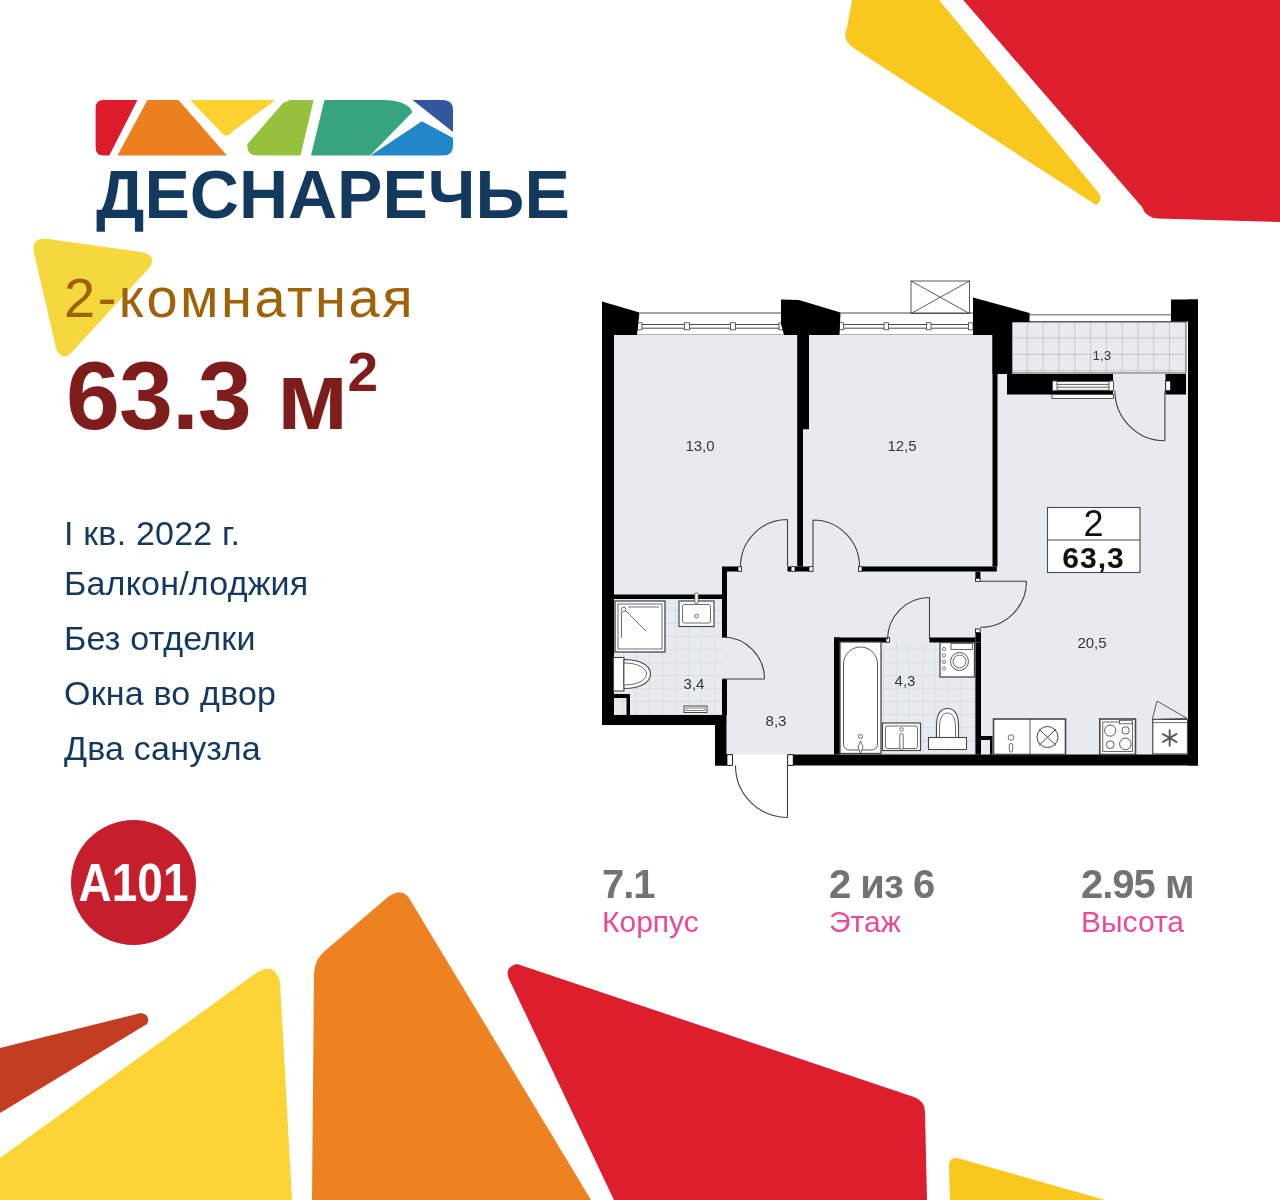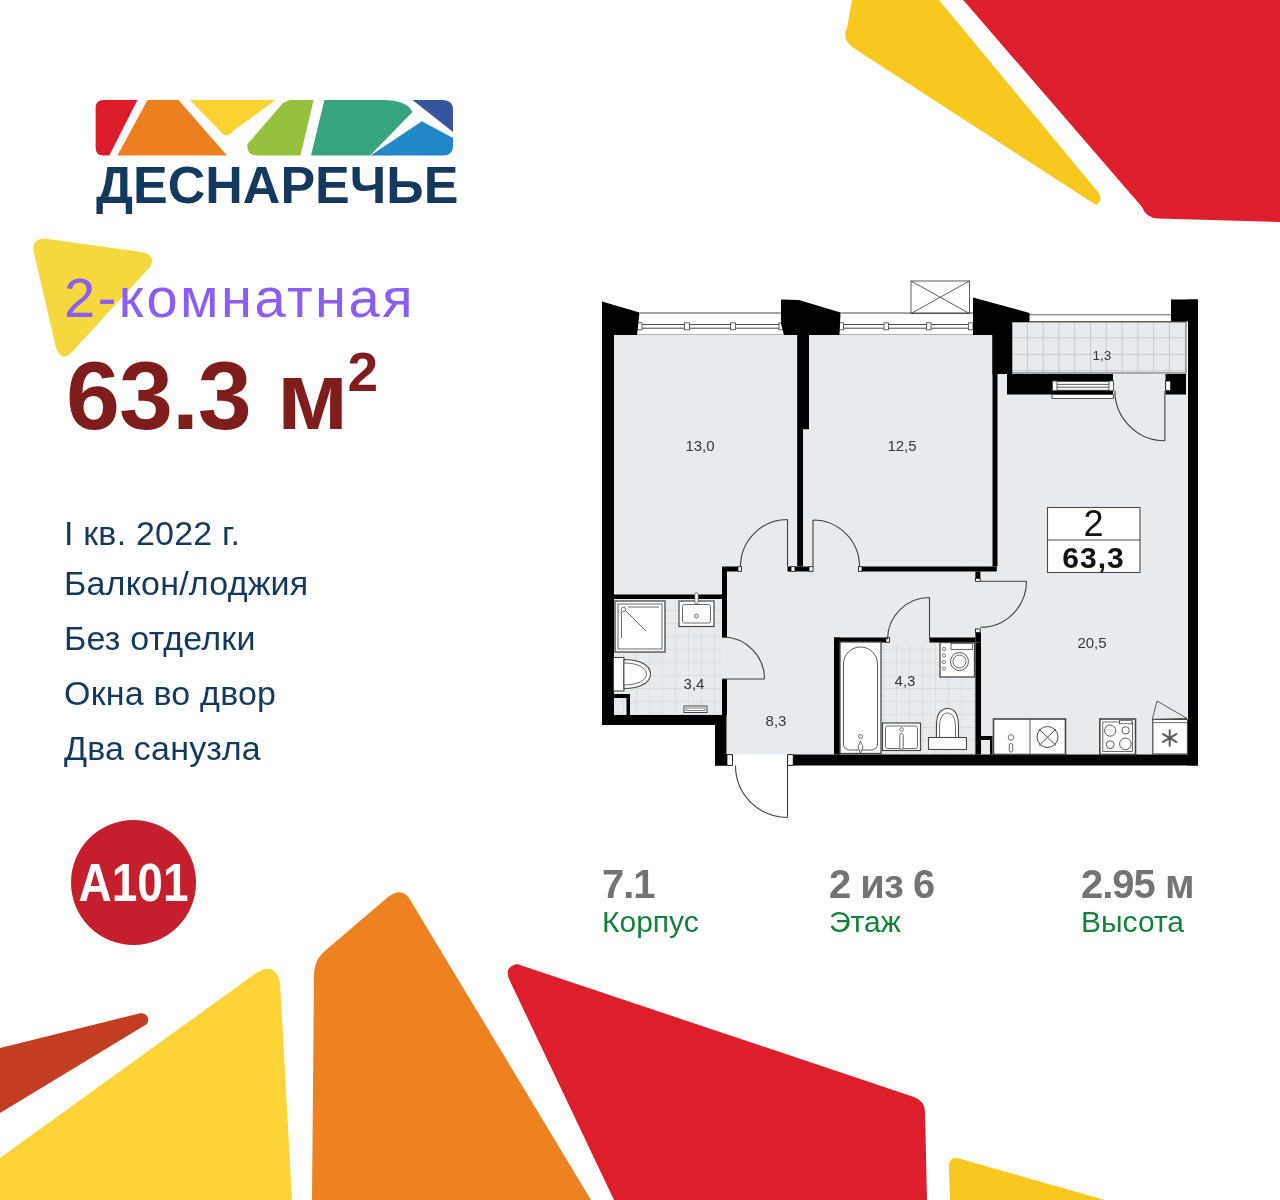--- a/index.html
+++ b/index.html
@@ -1,23 +1,23 @@
 <!DOCTYPE html>
 <html><head>
 <meta charset="utf-8">
 <style>
 html,body{margin:0;padding:0;background:#fff}
 .page{position:relative;width:1280px;height:1200px;background:#fff;overflow:hidden;font-family:"Liberation Sans",sans-serif}
 .abs{position:absolute}
 .navy{color:#14395f}
-h1.title{margin:0;font-size:56px;font-weight:400;letter-spacing:2.5px;color:#8b5cf6}
+h1.title{margin:0;font-size:56px;font-weight:400;letter-spacing:2.5px;color:#a16207}
 .area{font-size:97px;font-weight:bold;color:#7f1d1d;letter-spacing:-1px}
 .feat{font-size:34px;color:#14395f;letter-spacing:0.2px}
 .bignum{font-size:40px;font-weight:bold;color:#737373;letter-spacing:-1px}
-.blabel{font-size:30px;color:#15803d}
+.blabel{font-size:30px;color:#ec4899}
 </style>
 </head>
 <body>
 <div class="page">
 
 <svg class="abs" style="left:0;top:0" width="1280" height="1200" viewBox="0 0 1280 1200">
 
   <path d="M852,0 L939,0 L1098,192 Q1104,200 1096,205 L855,49 Q841,40 847,28 Z" fill="#f9c81f"></path>
 
   <path d="M963,0 L1280,0 L1280,222 L1158,218.5 Q1146,218 1142,207 L965,2 Z" fill="#dc1e2d"></path>
@@ -41,21 +41,21 @@
 <svg class="abs" style="left:95px;top:99px" width="361" height="58" viewBox="95 99 361 58">
   <path d="M95.6,108 Q95.6,100 103.6,100 L137.5,100 L109.3,155.5 L103.6,155.5 Q95.6,155.5 95.6,147.5 Z" fill="#dd1c2b"></path>
   <path d="M147.4,100 L178.5,100 L227,155.5 L117.5,155.5 Z" fill="#ec7f1e"></path>
   <path d="M190,100 L275.5,100 L233,131 Q226.5,140 220,131 Z" fill="#fbd22f"></path>
   <path d="M290.2,100 L313.6,100 L300.5,155.5 L258,155.5 Q246,155.5 247.5,144 L283,103 Z" fill="#95c13c"></path>
   <path d="M324.4,100 L382.5,100 Q407,100 412.5,112 L370,155.5 L311,155.5 Z" fill="#38a47f"></path>
   <path d="M412.5,100 L443,100 Q453,100 453,110 L453,131.9 Z" fill="#35569f"></path>
   <path d="M421.9,121.3 L453,138 L453,145.5 Q453,155.5 443,155.5 L370.6,155.5 Z" fill="#2187c8"></path>
 </svg>
 
-<div class="abs navy" style="left:96px;top:155px;width:360px;font-size:52px;font-weight:bold;letter-spacing:0px">ДЕСНАРЕЧЬЕ</div>
+<div class="abs navy" style="left:96px;top:155px;width:360px;font-size:68px;font-weight:bold;letter-spacing:0px">ДЕСНАРЕЧЬЕ</div>
 
 <div class="abs">
       <h1 class="title abs" style="left:64px;top:265px;width:500px">2-комнатная</h1>
     </div>
 
 <div class="abs area" style="left:66px;top:340px">63.3 м<span style="font-size:55px;vertical-align:38px">2</span></div>
 
 <div class="abs feat" style="left:64px;top:514px">I кв. 2022 г.</div>
 <div class="abs feat" style="left:64px;top:564px">Балкон/лоджия</div>
 <div class="abs feat" style="left:64px;top:674px">Окна во двор</div>

